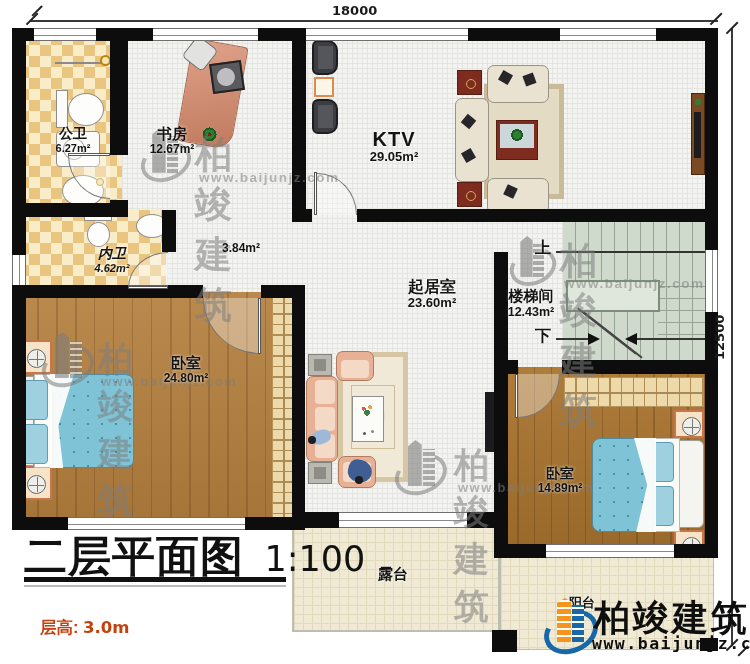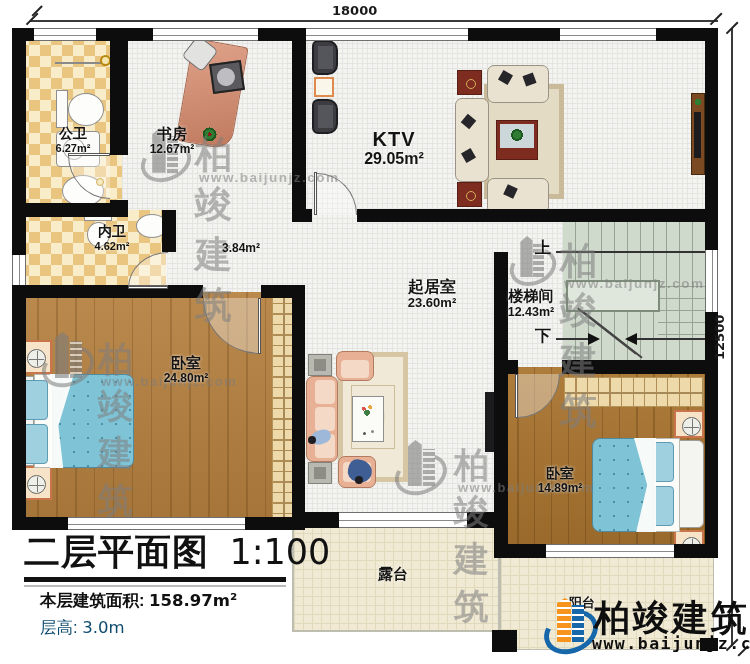--- a/index.html
+++ b/index.html
@@ -296,23 +296,23 @@
   <div class="rl" style="left:73px;top:126px;">
     <span class="nm" style="font-size:14px;">公卫</span>
     <span class="ar" style="font-size:11px;">6.27m²</span>
   </div>
   <div class="rl" style="left:172px;top:126px;">
     <span class="nm" style="font-size:15px;">书房</span>
     <span class="ar" style="font-size:12px;">12.67m²</span>
   </div>
   <div class="rl" style="left:394px;top:128px;">
     <span class="nm" style="font-size:20px;letter-spacing:1px;">KTV</span>
-    <span class="ar" style="font-size:16px;">29.05m²</span>
-  </div>
-  <div class="rl" style="left:112px;top:224px;">
+    <span class="ar" style="font-size:13px;">29.05m²</span>
+  </div>
+  <div class="rl" style="left:112px;top:246px;font-style:italic;">
     <span class="nm" style="font-size:14px;">内卫</span>
     <span class="ar" style="font-size:11px;">4.62m²</span>
   </div>
   <div class="rl" style="left:241px;top:242px;">
     <span class="ar" style="font-size:12px;">3.84m²</span>
   </div>
   <div class="rl" style="left:432px;top:278px;">
     <span class="nm" style="font-size:16px;">起居室</span>
     <span class="ar" style="font-size:13px;">23.60m²</span>
   </div>
@@ -344,30 +344,26 @@
   <div class="dimline" style="left:30px;top:20px;width:688px;height:1.5px;"></div>
   <div class="tick" style="left:24px;top:18px;"></div>
   <div class="tick" style="left:708px;top:18px;"></div>
   <div class="dim" style="left:332px;top:3px;font-size:13px;">18000</div>
   <div class="dimline" style="left:731px;top:28px;width:1.5px;height:618px;"></div>
   <div class="tick" style="left:724px;top:27px;"></div>
   <div class="tick" style="left:724px;top:644px;"></div>
   <div class="dim" style="left:712px;top:360px;font-size:13px;transform:rotate(-90deg);transform-origin:left top;">12500</div>
 
   <div class="abs" style="left:24px;top:528px;color:#111;">
-    <span style="font-size:36px;font-weight:bold;letter-spacing:1px;">二层平面图</span>
+    <span style="font-size:43px;font-weight:bold;letter-spacing:1px;">二层平面图</span>
     <span style="font-size:35px;font-weight:500;margin-left:16px;font-family:'DejaVu Sans',sans-serif;">1:100</span>
   </div>
   <div class="abs" style="left:24px;top:577px;width:262px;height:5px;background:#111;"></div>
   <div class="abs" style="left:24px;top:585px;width:262px;height:2px;background:#bbb;"></div>
-  <div class="abs" style="left:40px;top:590px;font-size:16.5px;font-weight:bold;color:#111;">
-    <span>本层建筑面积:</span>
-    <span style="font-family:'DejaVu Sans',sans-serif;">158.97m²</span>
-  </div>
-  <div class="abs" style="left:40px;top:617px;font-size:16.5px;font-weight:normal;color:#0c4a6e;">
+  <div class="abs" style="left:40px;top:617px;font-size:16.5px;font-weight:bold;color:#c2410c;">
     <span>层高:</span>
     <span style="font-family:'DejaVu Sans',sans-serif;">3.0m</span>
   </div>
 
   <div class="abs" style="left:548px;top:594px;z-index:5;">
     <div class="logo-ic" style="position:absolute;left:0;top:2px;width:44px;height:52px;">
         <span class="sw"></span>
         <span class="t1"></span>
         <span class="t2"></span>
       </div>

